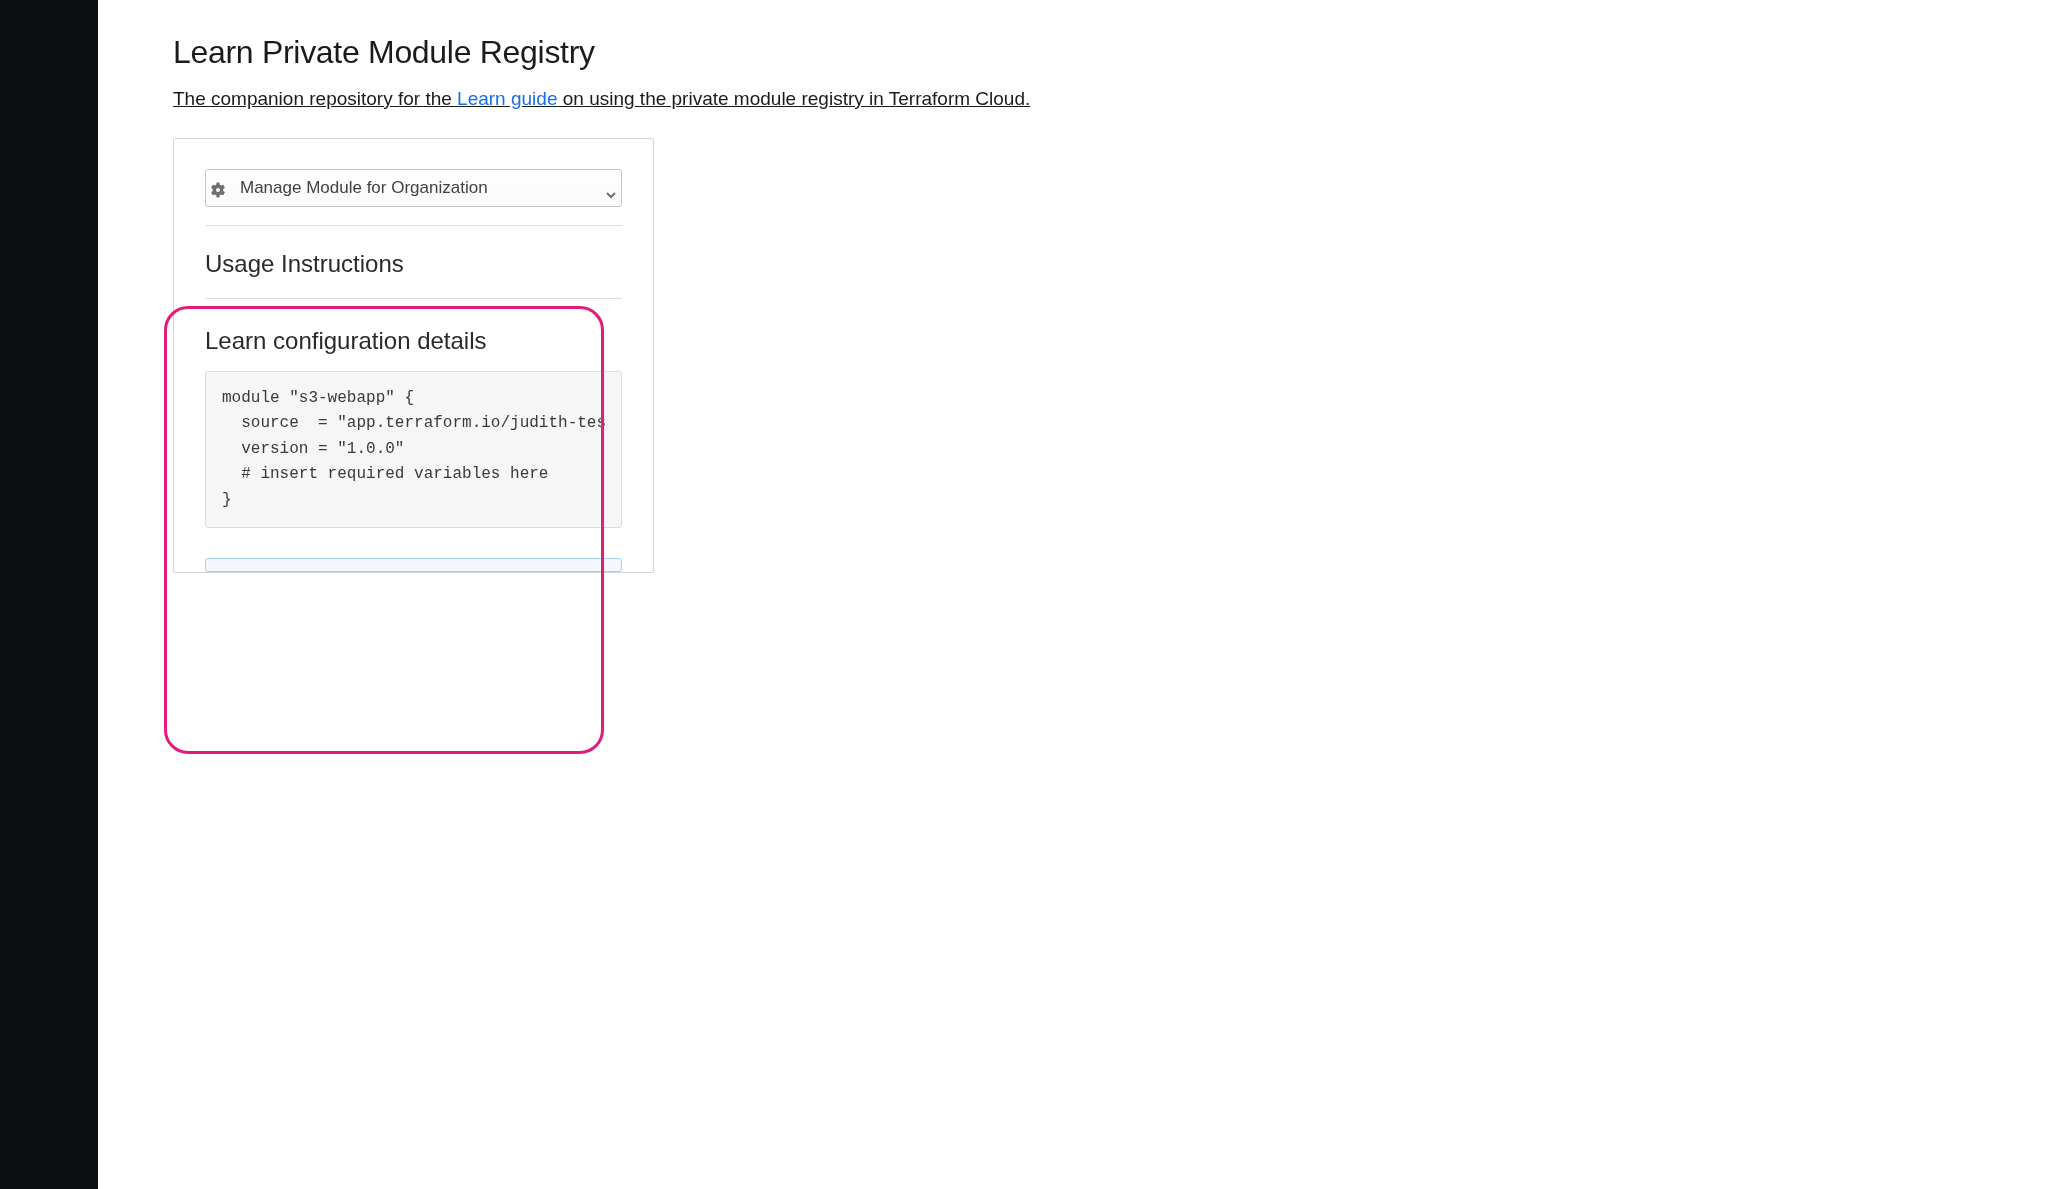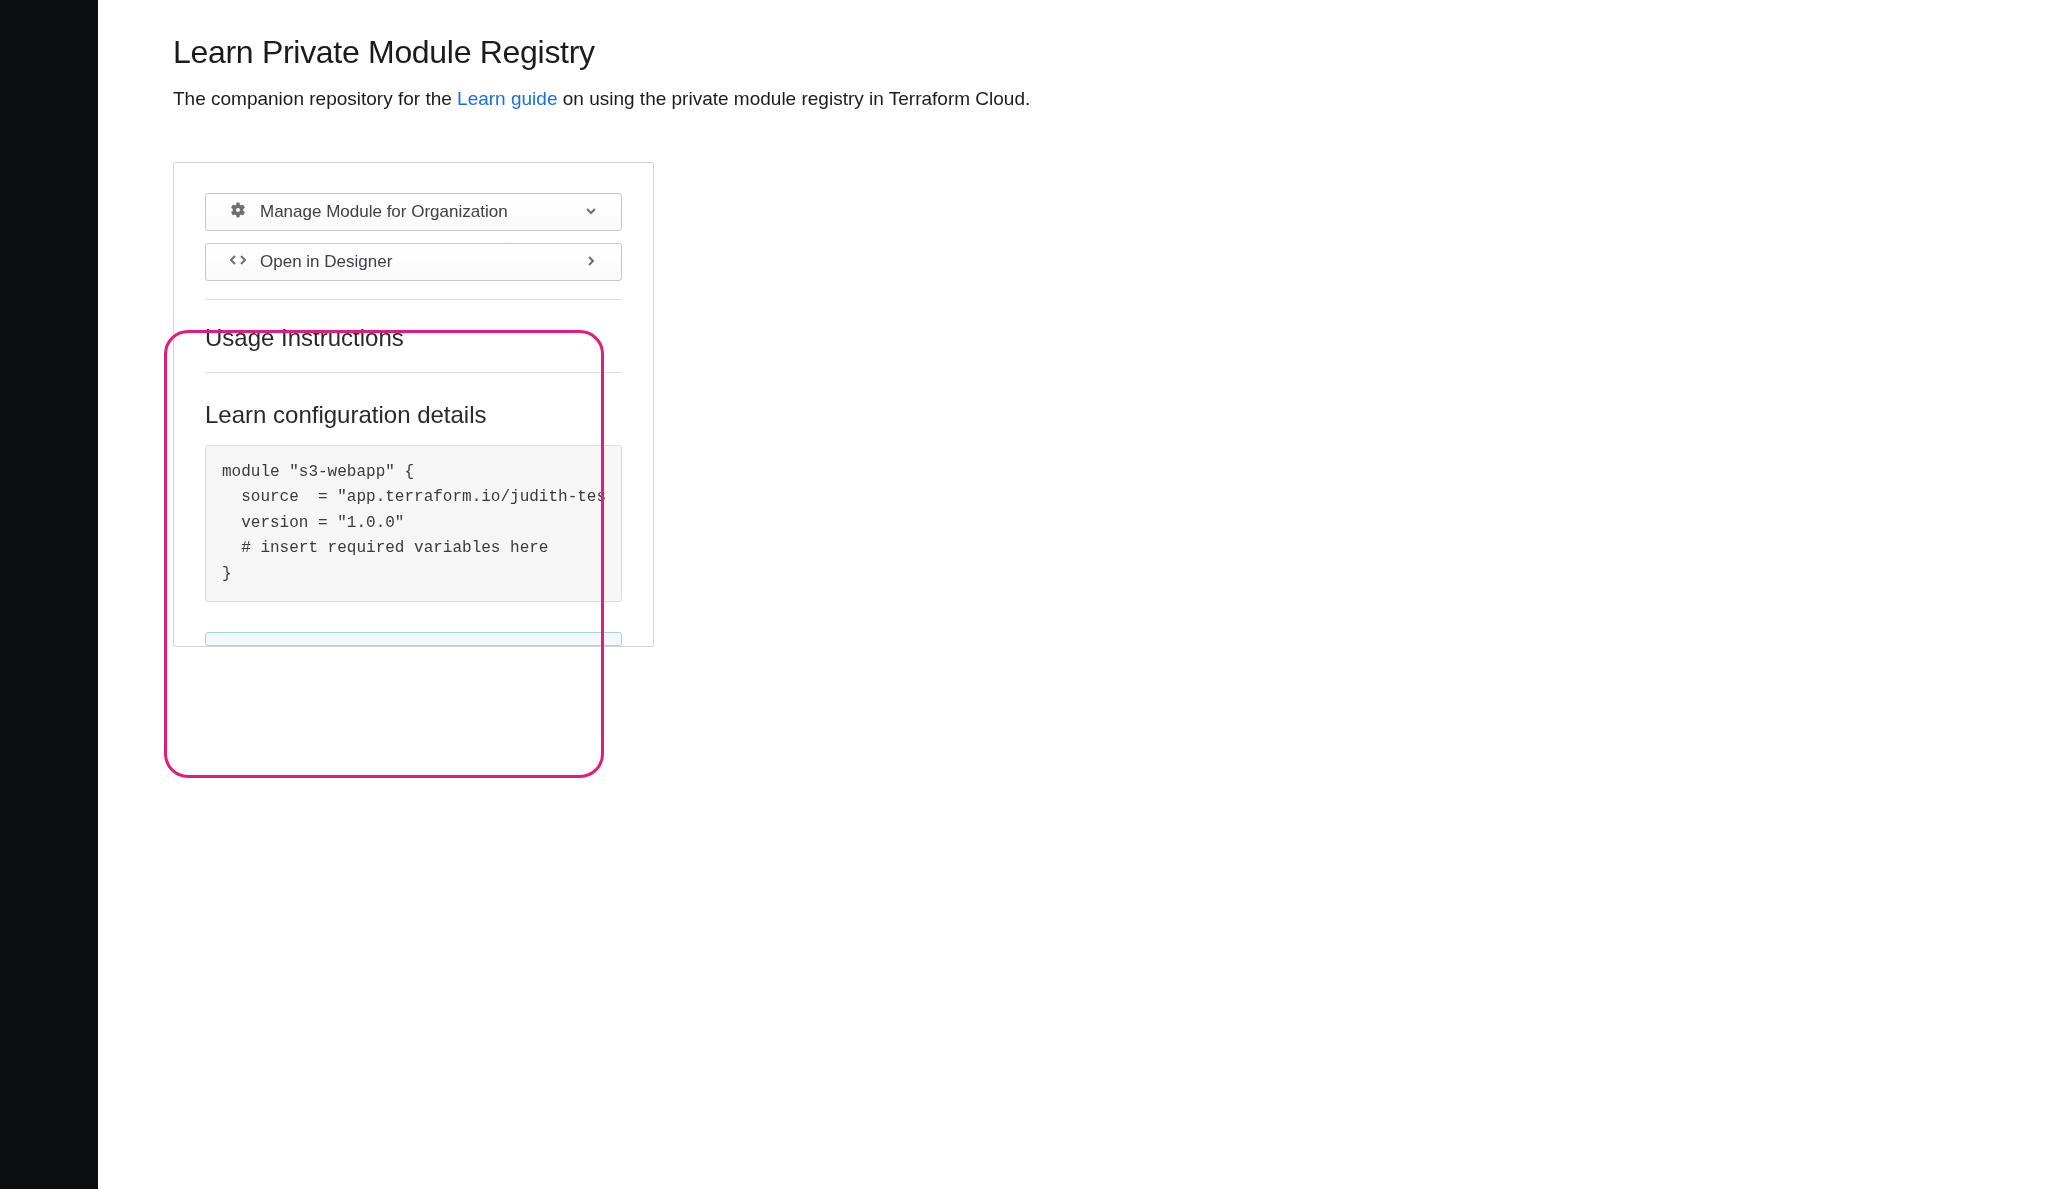--- a/index.html
+++ b/index.html
@@ -26,38 +26,39 @@
     h1 {
       font-size: 32px;
       font-weight: 400;
       margin-bottom: 14px;
       letter-spacing: -0.3px;
     }
     .intro-text {
       font-size: 19px;
       line-height: 1.5;
       color: #1b1b1b;
-      margin-bottom: 48px;
+      margin-bottom: 24px;
+      text-decoration: underline;
     }
     .intro-text a {
       color: #1770e4;
       text-decoration: none;
     }
     .card {
       width: 481px;
       border: 1px solid #d4d4d7;
       border-radius: 2px;
       padding: 30px 31px 0 31px;
       position: relative;
     }
     .action-button {
       display: flex;
-      align-items: flex-start;
+      align-items: flex-end;
       width: 100%;
-      padding: 8px 24px;
+      padding: 8px 4px;
       border: 1px solid #c7c7cb;
       border-radius: 3px;
       background: linear-gradient(to bottom, #ffffff, #fafafb);
       font-size: 17px;
       color: #414145;
       margin-bottom: 12px;
       cursor: pointer;
       position: relative;
     }
     .action-button .icon-left {
@@ -157,34 +158,20 @@
           </svg>
       </span>
       <span>Manage Module for Organization</span>
       <span class="icon-right">
         <svg viewBox="0 0 12 12" class="chevron-icon">
             <polyline points="2,4 6,8 10,4"></polyline>
           </svg>
       </span>
     </button>
 
-    <button class="action-button">
-      <span class="icon-left">
-        <svg viewBox="0 0 16 16" class="code-icon">
-            <polyline points="5,4 1,8 5,12"></polyline>
-            <polyline points="11,4 15,8 11,12"></polyline>
-          </svg>
-      </span>
-      <span>Open in Designer</span>
-      <span class="icon-right">
-        <svg viewBox="0 0 12 12" class="chevron-icon">
-            <polyline points="4,2 8,6 4,10"></polyline>
-          </svg>
-      </span>
-    </button>
 
     <div class="divider"></div>
 
     <div class="highlight-box" style="left:-10px; top:167px; width:440px; height:448px;"></div>
 
     <h2 class="section-heading">Usage Instructions</h2>
 
     <div class="inner-divider"></div>
 
     <h2 class="section-heading">Learn configuration details</h2>

